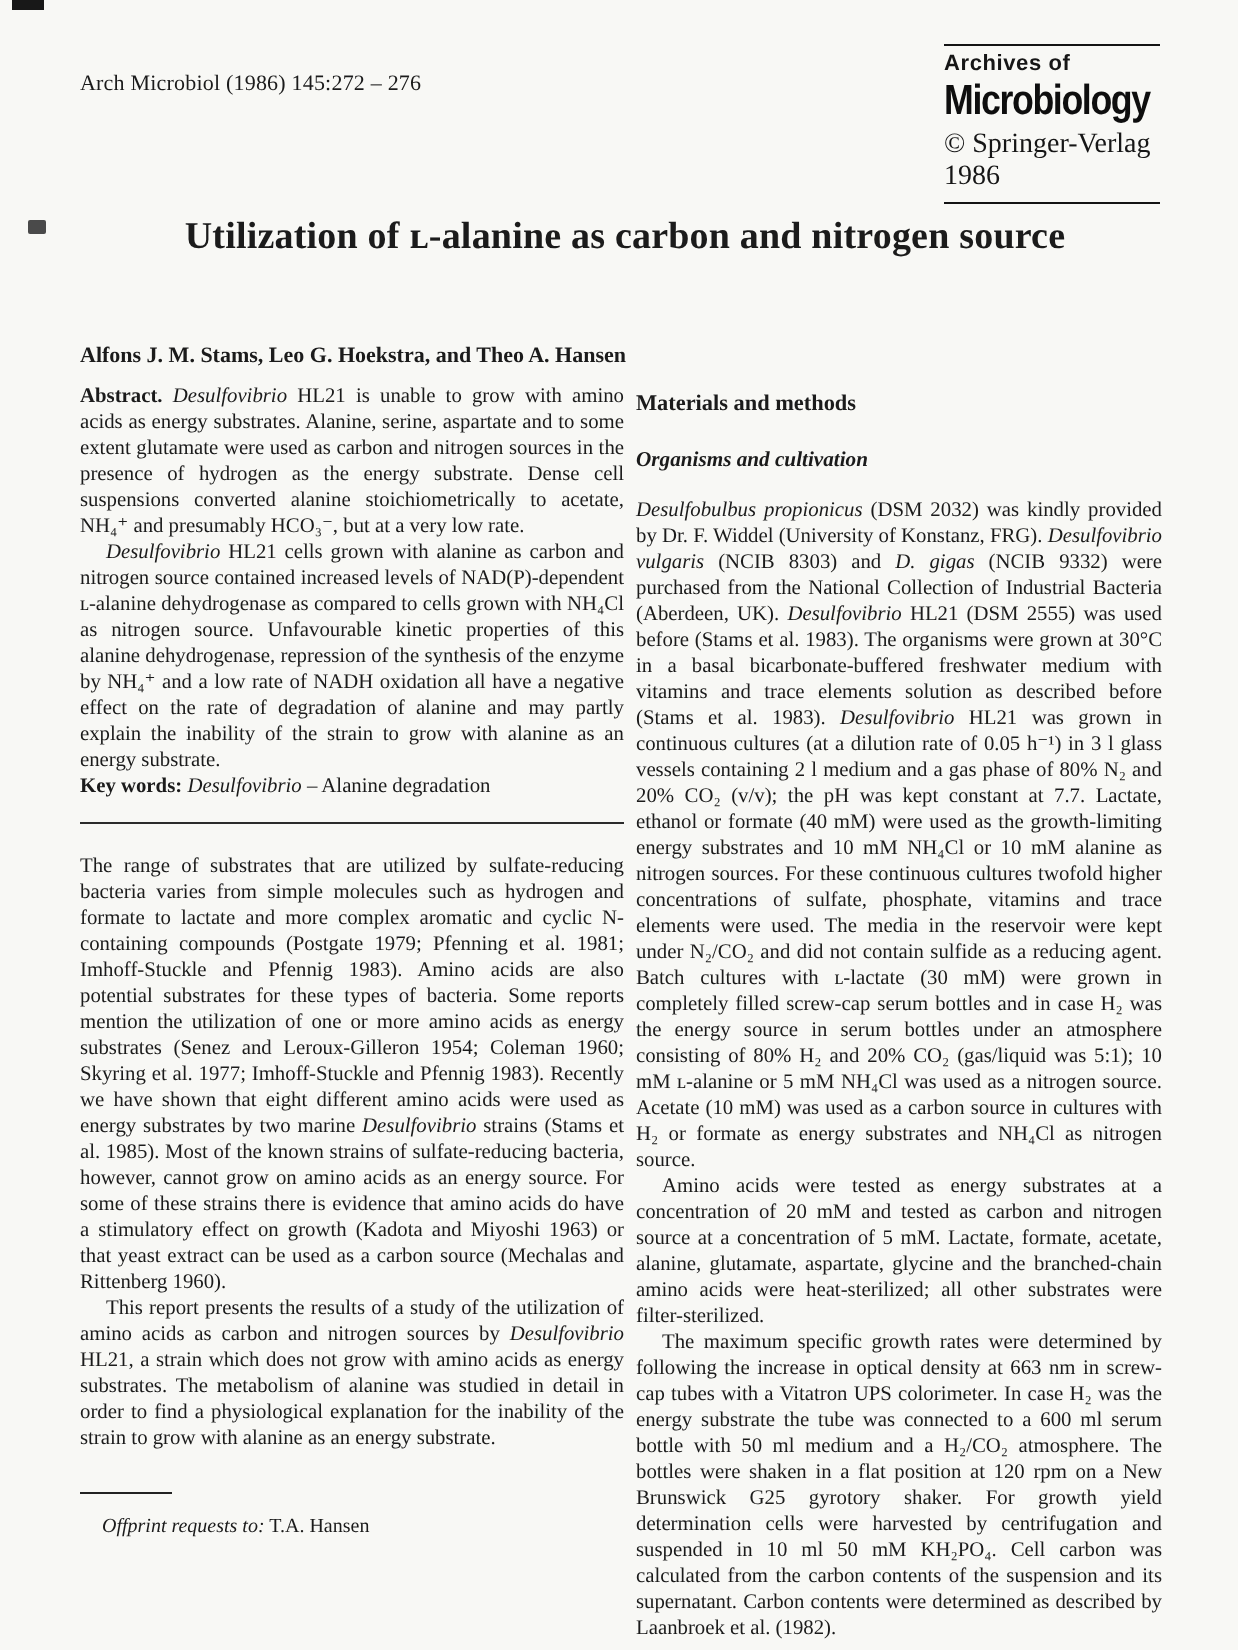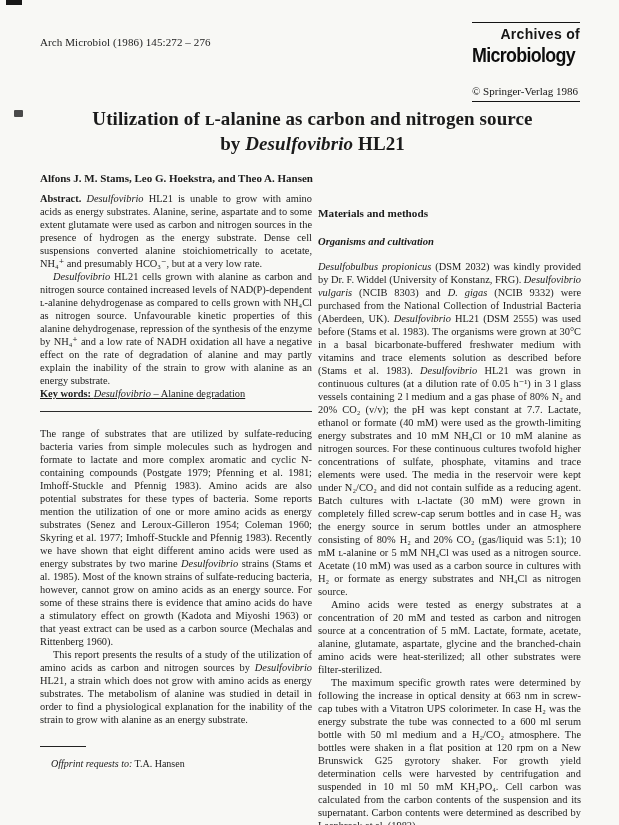--- a/index.html
+++ b/index.html
@@ -13,40 +13,40 @@
     margin:0 auto;
   }
   
   .artifact-corner{position:absolute;left:6px;top:0;width:16px;height:5px;background:#181818;}
   .artifact-speck{position:absolute;left:14px;top:110px;width:9px;height:7px;background:#2c2c2c;opacity:.85;border-radius:1px;}
 
   .running-head{position:absolute;left:40px;top:36px;font-size:11px;letter-spacing:.1px;}
 
   .logo{position:absolute;left:472px;top:22px;width:108px;}
   .logo .rule{border-top:1.6px solid #141414;}
-  .logo .series{font-family:"Liberation Sans","DejaVu Sans",sans-serif;font-weight:700;font-size:14px;letter-spacing:.3px;margin-top:3px;color:#161616;text-align:right;}
+  .logo .series{font-family:"Liberation Sans","DejaVu Sans",sans-serif;font-weight:700;font-size:11px;letter-spacing:.3px;margin-top:3px;color:#161616;}
   .logo .name{display:inline-block;font-family:"Liberation Sans","DejaVu Sans",sans-serif;font-weight:700;font-size:21px;letter-spacing:-.8px;transform:scaleX(.85);transform-origin:left center;margin-top:1px;color:#0e0e0e;white-space:nowrap;}
-  .logo .copy{font-size:11px;margin-top:18px;color:#161616;}
+  .logo .copy{font-size:14px;margin-top:2px;color:#161616;}
   .logo .rule.bottom{margin-top:4px;}
 
   .title{position:absolute;left:40px;top:107px;width:545px;font-size:19px;font-weight:700;line-height:24.5px;letter-spacing:.1px;}
   .authors{position:absolute;left:40px;top:172px;width:545px;font-size:11px;font-weight:700;}
   .affiliation{position:absolute;left:40px;top:188.5px;width:560px;font-size:10.2px;}
 
   .col{position:absolute;top:192px;}
   .col.left{left:40px;width:272px;}
   .col.right{left:318px;width:263px;}
 
   .col p{margin:0;font-size:10.4px;line-height:13px;text-align:justify;}
   .col p.indent{text-indent:13px;}
   .first{margin-top:4px;}
-  .keywords{margin-top:13px;text-align:left;text-decoration:underline;}
+  .keywords{margin-top:13px;text-align:left;}
   .divider{border-top:1px solid #2b2b2b;margin-top:11px;margin-bottom:15px;width:100%;}
 
-  .mm-heading{margin:15px 0 17px 0;font-size:11.2px;font-weight:700;}
+  .mm-heading{margin:4px 0 17px 0;font-size:11.2px;font-weight:700;}
   .mm-sub{margin:0 0 13px 0;font-size:10.6px;font-weight:700;font-style:italic;}
 
   .footnote{position:absolute;left:40px;top:746px;width:260px;}
   .footnote .fn-rule{width:46px;border-top:1px solid #222;margin-bottom:5px;}
   .footnote p{margin:11px;font-size:10px;line-height:12px;}
 
   .watermark{
     position:absolute;left:129px;top:752px;
     font-family:"DejaVu Sans","Liberation Sans",sans-serif;
     font-weight:700;font-size:50px;line-height:1;
@@ -66,21 +66,20 @@
   <div class="logo">
     <div class="rule top"></div>
     <div class="series">Archives of</div>
     <div class="name">Microbiology</div>
     <div class="copy">© Springer-Verlag 1986</div>
     <div class="rule bottom"></div>
   </div>
 
   <h1 class="title" style="margin:0;text-align:center;">
     <span>Utilization of ʟ-alanine as carbon and nitrogen source</span><br>
-    <span>by <i>Desulfovibrio</i> HL21</span>
   </h1>
 
   <div class="authors">Alfons J. M. Stams, Leo G. Hoekstra, and Theo A. Hansen</div>
 
   <div class="col left">
     <p class="first"><b>Abstract.</b> <i>Desulfovibrio</i> HL21 is unable to grow with amino acids as energy substrates. Alanine, serine, aspartate and to some extent glutamate were used as carbon and nitrogen sources in the presence of hydrogen as the energy substrate. Dense cell suspensions converted alanine stoichiometrically to acetate, NH₄⁺ and presumably HCO₃⁻, but at a very low rate.</p>
     <p class="indent"><i>Desulfovibrio</i> HL21 cells grown with alanine as carbon and nitrogen source contained increased levels of NAD(P)-dependent ʟ-alanine dehydrogenase as compared to cells grown with NH₄Cl as nitrogen source. Unfavourable kinetic properties of this alanine dehydrogenase, repression of the synthesis of the enzyme by NH₄⁺ and a low rate of NADH oxidation all have a negative effect on the rate of degradation of alanine and may partly explain the inability of the strain to grow with alanine as an energy substrate.</p>
     <p class="keywords"><b>Key words:</b> <i>Desulfovibrio</i> – Alanine degradation</p>
     <div class="divider"></div>
     <p>The range of substrates that are utilized by sulfate-reducing bacteria varies from simple molecules such as hydrogen and formate to lactate and more complex aromatic and cyclic N-containing compounds (Postgate 1979; Pfenning et al. 1981; Imhoff-Stuckle and Pfennig 1983). Amino acids are also potential substrates for these types of bacteria. Some reports mention the utilization of one or more amino acids as energy substrates (Senez and Leroux-Gilleron 1954; Coleman 1960; Skyring et al. 1977; Imhoff-Stuckle and Pfennig 1983). Recently we have shown that eight different amino acids were used as energy substrates by two marine <i>Desulfovibrio</i> strains (Stams et al. 1985). Most of the known strains of sulfate-reducing bacteria, however, cannot grow on amino acids as an energy source. For some of these strains there is evidence that amino acids do have a stimulatory effect on growth (Kadota and Miyoshi 1963) or that yeast extract can be used as a carbon source (Mechalas and Rittenberg 1960).</p>

